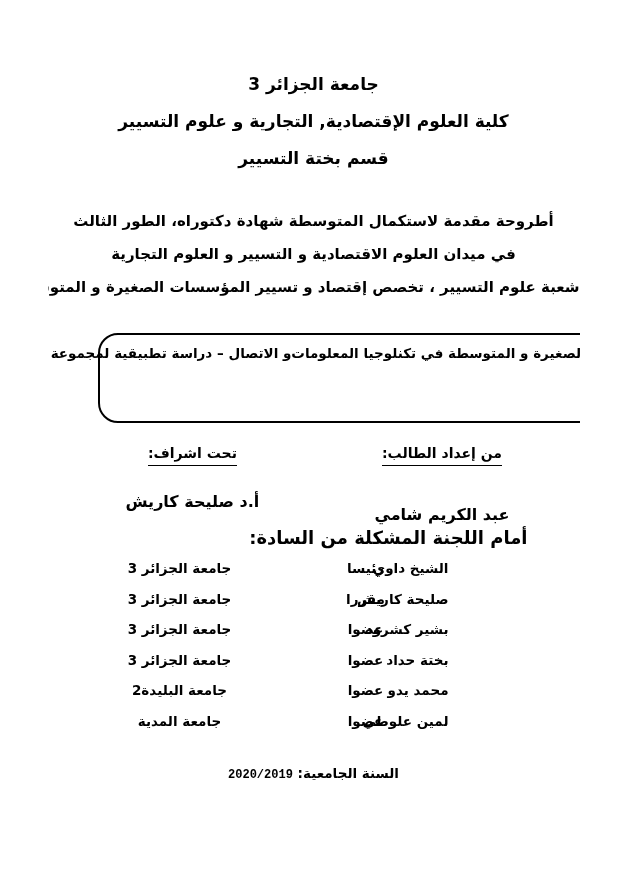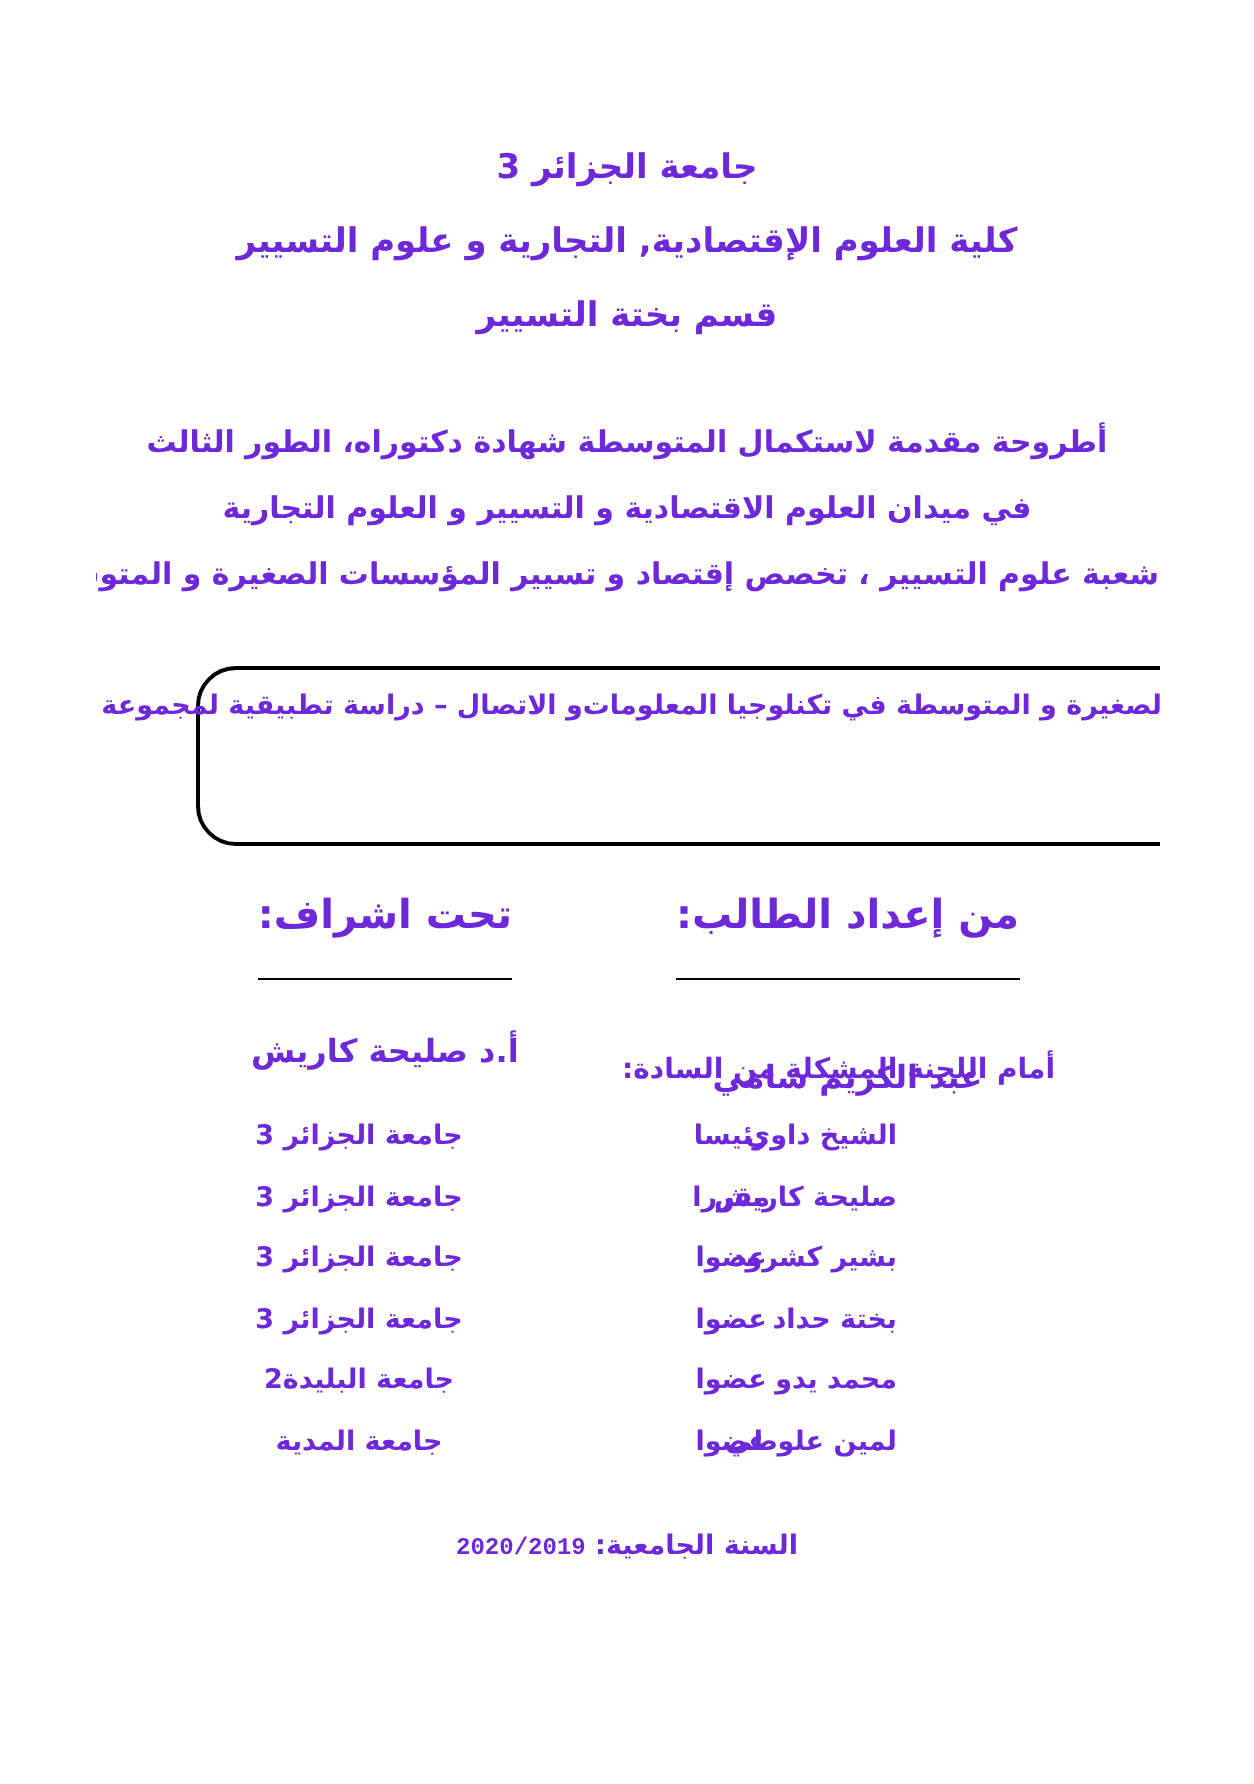--- a/index.html
+++ b/index.html
@@ -2,21 +2,21 @@
 <html lang="ar" dir="rtl"><head>
 <meta charset="utf-8">
 <style>
   * { margin:0; padding:0; box-sizing:border-box; }
   html,body { background:#ffffff; }
   .page {
     position:relative;
     width:532px; height:892px;
     margin:0 auto;
     background:#ffffff;
-    color:#6d28d9;
+    color:#000000;
     font-family:"DejaVu Sans", sans-serif;
     font-weight:bold;
     direction:rtl;
     overflow:hidden;
   }
   
   .header { position:absolute; top:66px; left:0; right:0; text-align:center; }
   .header .hline { font-size:17px; line-height:37px; white-space:nowrap; }
   
   .intro { position:absolute; top:205px; left:0; right:0; text-align:center; }
@@ -26,24 +26,24 @@
     position:absolute; top:333px; left:50px; width:520px; height:90px;
     border:2.5px solid #000; border-radius:20px;
     display:flex; justify-content:center;
     text-align:center;
   }
   .title-box .tline { font-size:13.5px; line-height:37px; white-space:nowrap; }
   
   .group { position:absolute; top:445px; display:flex; flex-direction:column; align-items:center; }
   .group-author { right:70px;gap:13px; }
   .group-supervisor { left:78px; }
-  .group .glabel { font-size:20px; border-bottom:1.5px solid #000; padding-bottom:20px; white-space:nowrap; }
+  .group .glabel { font-size:14px; border-bottom:1.5px solid #000; padding-bottom:4px; white-space:nowrap; }
   .group .gname { font-size:16px; margin-top:26px; white-space:nowrap; }
   
-  .committee-header { position:absolute; top:527px; right:52px; font-size:14px; white-space:nowrap; }
+  .committee-header { position:absolute; top:527px; right:52px; font-size:18px; white-space:nowrap; }
   .col { position:absolute; top:553px; }
   .col .cell { font-size:13.5px; line-height:30.5px; white-space:nowrap; }
   .col-names { right:131px; width:200px; text-align:right; }
   .col-roles { left:258px; width:120px; text-align:center; }
   .col-univs { left:52px; width:160px; text-align:center; }
   
   .footer { position:absolute; top:765px; left:0; right:0; text-align:center; font-size:13.5px; }
   .footer .year { font-family:Liberation Mono, monospace; font-size:12px; direction:ltr; unicode-bidi:embed;margin-top:36px; }
 </style>
 </head>

